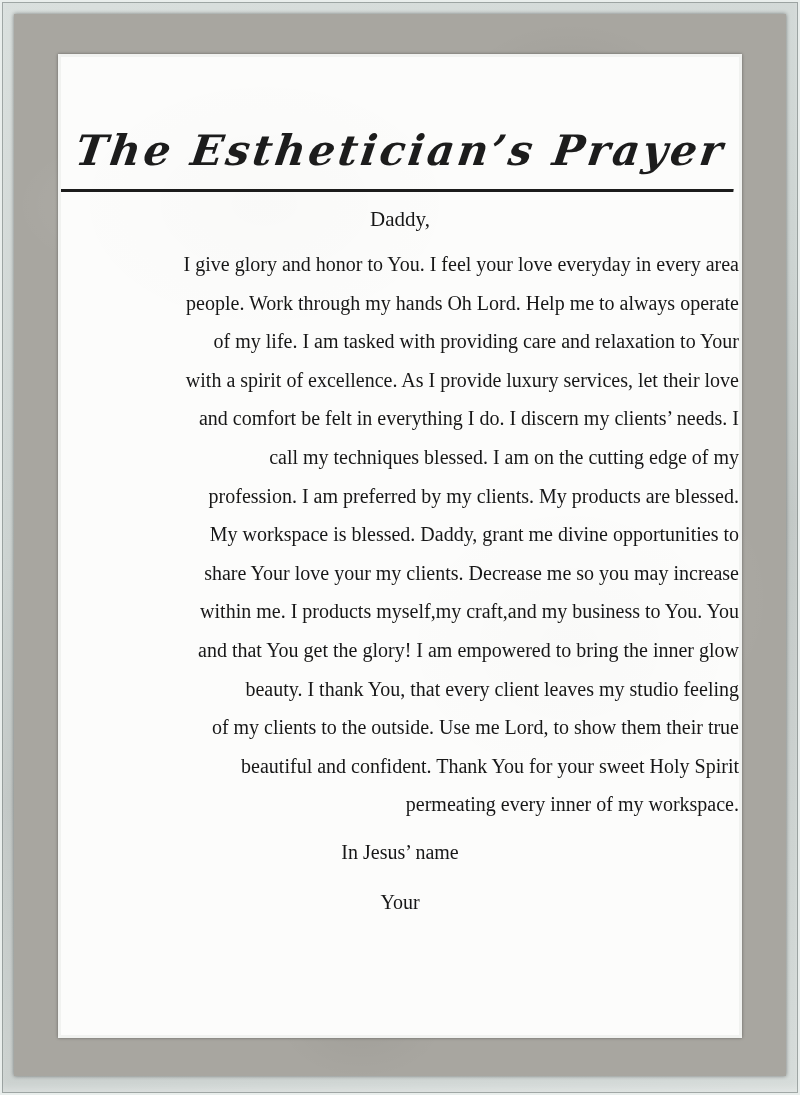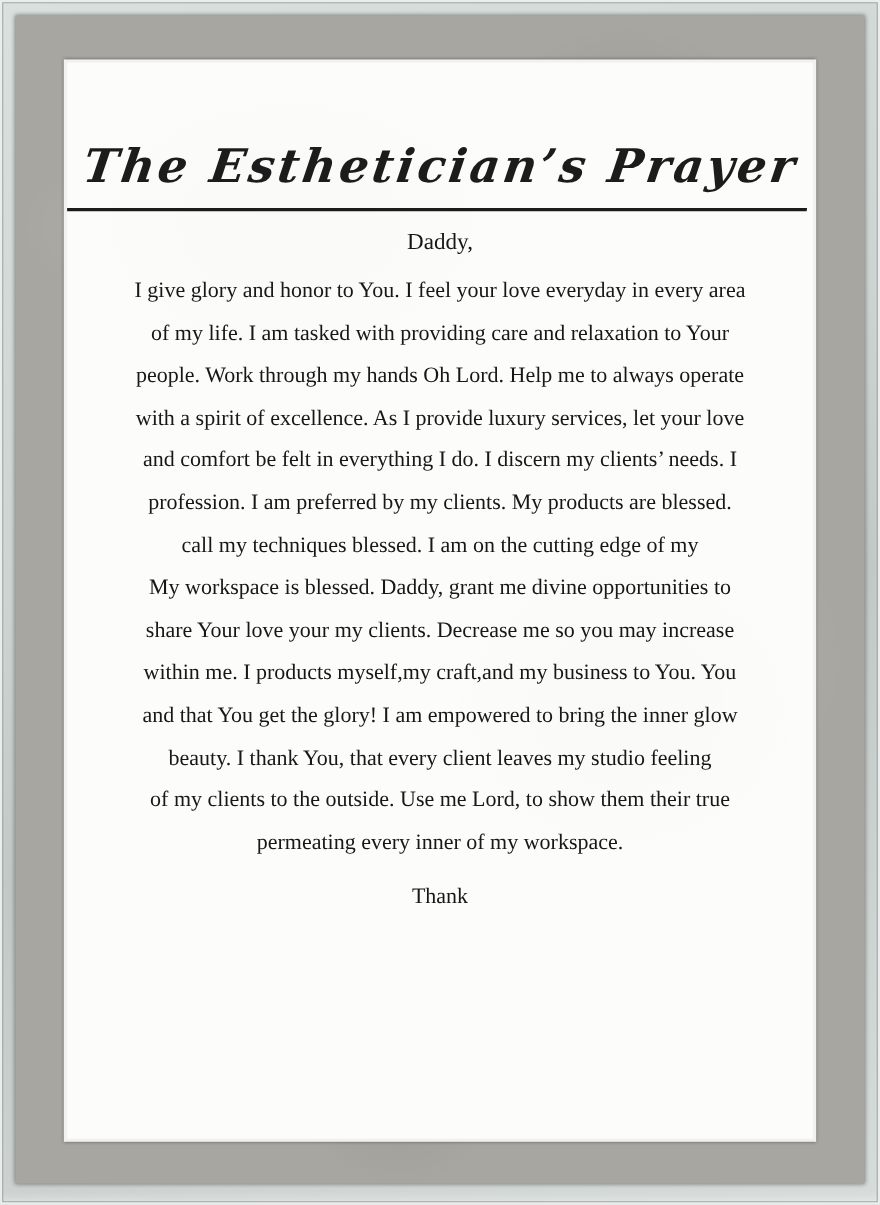--- a/index.html
+++ b/index.html
@@ -69,20 +69,21 @@
   .salutation{
     margin-top:12px;
     font-size:21px;
     line-height:30px;
     margin-bottom:11px;
   }
   .body .line{
     font-size:20px;
     line-height:38.6px;
     white-space:nowrap;
+    text-align:right;
   }
   .closing{
     font-size:20px;
     line-height:39px;
     margin-top:9px;
   }
   .closing.amen{margin-top:11px;}
 </style>
 </head>
 <body>
@@ -91,34 +92,36 @@
   <div class="mat">
     <div class="lip">
       <div class="paper">
 
         <h1 class="title">The Esthetician’s Prayer</h1>
 
         <div class="salutation">Daddy,</div>
 
         <div class="body">
             <div class="line">I give glory and honor to You. I feel your love everyday in every area</div>
+            <div class="line">people. Work through my hands Oh Lord. Help me to always operate</div>
             <div class="line">of my life. I am tasked with providing care and relaxation to Your</div>
-            <div class="line">people. Work through my hands Oh Lord. Help me to always operate</div>
-            <div class="line">with a spirit of excellence. As I provide luxury services, let your love</div>
+            <div class="line">with a spirit of excellence. As I provide luxury services, let their love</div>
             <div class="line">and comfort be felt in everything I do. I discern my clients’ needs. I</div>
+            <div class="line">call my techniques blessed. I am on the cutting edge of my</div>
             <div class="line">profession. I am preferred by my clients. My products are blessed.</div>
-            <div class="line">call my techniques blessed. I am on the cutting edge of my</div>
             <div class="line">My workspace is blessed. Daddy, grant me divine opportunities to</div>
             <div class="line">share Your love your my clients. Decrease me so you may increase</div>
             <div class="line">within me. I products myself,my craft,and my business to You. You</div>
             <div class="line">and that You get the glory! I am empowered to bring the inner glow</div>
             <div class="line">beauty. I thank You, that every client leaves my studio feeling</div>
             <div class="line">of my clients to the outside. Use me Lord, to show them their true</div>
+            <div class="line">beautiful and confident. Thank You for your sweet Holy Spirit</div>
             <div class="line">permeating every inner of my workspace.</div>
           </div>
 
+        <div class="closing">In Jesus’ name</div>
 
-        <div class="closing amen">Thank</div>
+        <div class="closing amen">Your</div>
 
       </div>
     </div>
   </div>
 </div>
 
 </body></html>

